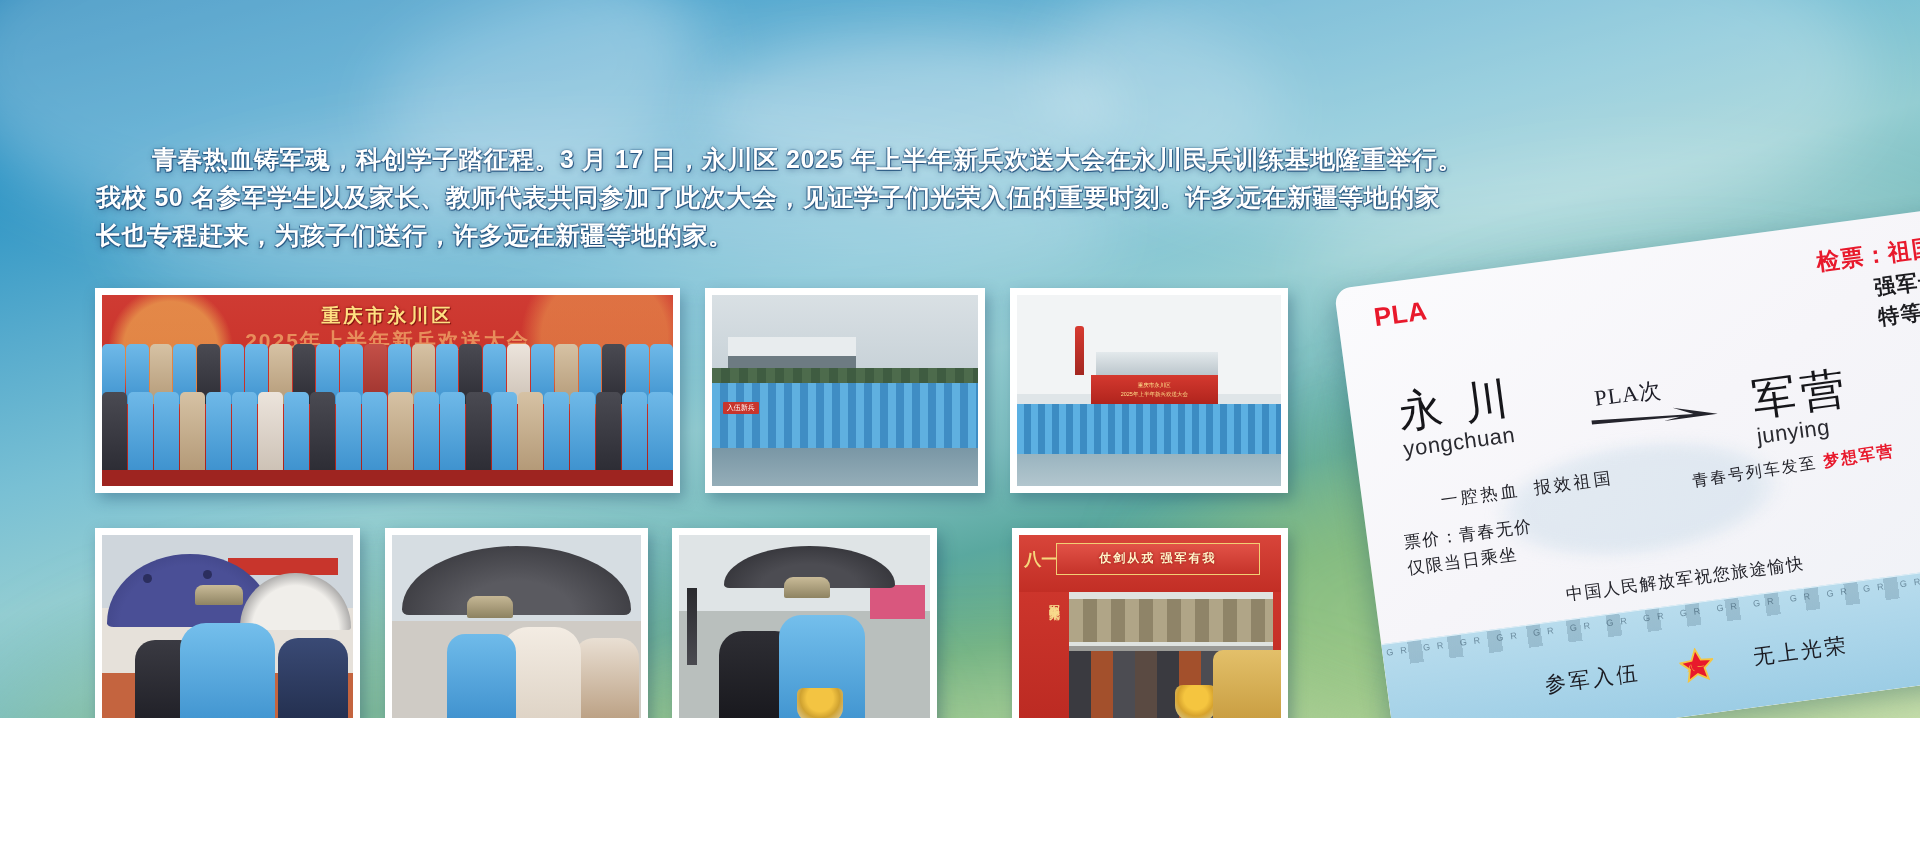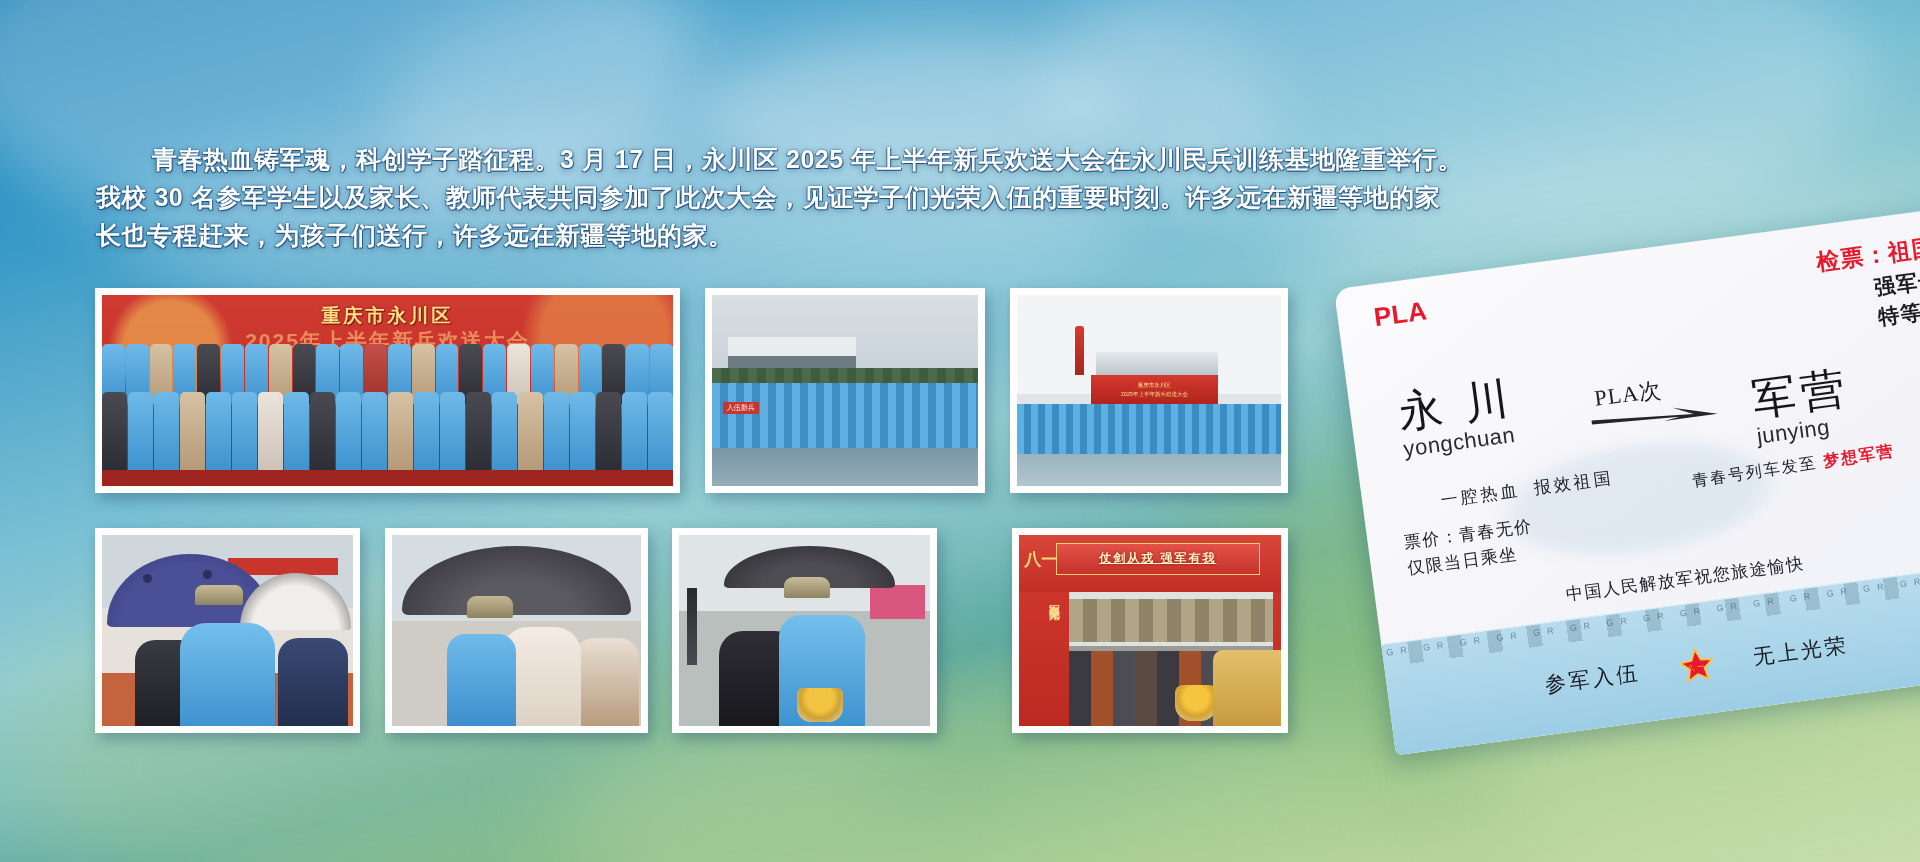--- a/index.html
+++ b/index.html
@@ -6,21 +6,21 @@
   * { box-sizing: border-box; margin: 0; padding: 0; }
   html, body {
     width: 1920px; height: 862px;
     overflow: hidden;
     font-family: "Liberation Sans", "DejaVu Sans", sans-serif;
   }
 
   
   .stage {
     position: relative;
-    width: 1920px; height: 862px;
+    width: 1920px; height: 718px;
     overflow: hidden;
     background:
       linear-gradient(165deg,
         #0f7ab4 0%,
         #2b93c4 14%,
         #57abcd 28%,
         #79c0d4 40%,
         #93cdd2 50%,
         #7dbfc0 58%,
         #5aa89f 66%,
@@ -212,21 +212,21 @@
   
   #ph7 { left: 1012px; top: 528px; width: 276px; height: 205px; }
   #ph7 .inner { background: linear-gradient(#d43a30, #bb2a22); }
   .a-top  { position: absolute; left: 0; right: 0; top: 0; height: 30%;
             background: linear-gradient(#d8453a,#c22e25); }
   .a-scroll { position: absolute; left: 14%; top: 4%; width: 78%; height: 17%;
             background: linear-gradient(#e25247,#c5332a);
             border: 1.5px solid #f2cf74; border-radius: 0;
             color: #fff5c9; font-size: 12px; font-weight: 700;
             display: flex; align-items: center; justify-content: center; letter-spacing: 2px;
-            text-shadow: 0 0 3px #8e1410; text-decoration: underline; }
+            text-shadow: 0 0 3px #8e1410; }
   .a-81   { position: absolute; left: 2%; top: 2%; width: 13%; height: 22%;
             color: #f6d77c; font-size: 17px; font-weight: 700; line-height: 1;
             display: flex; align-items: center; justify-content: center; }
   .a-left { position: absolute; left: 2%; top: 30%; width: 15%; height: 68%;
             color: #f8db8c; font-size: 11px; line-height: 1.45;
             writing-mode: vertical-rl; padding: 4px 2px;
             display: flex; gap: 4px; }
   .a-photo{ position: absolute; left: 19%; top: 30%; right: 3%; bottom: 0;
             background: linear-gradient(#dfe3e0 0 40%, #9a9a96 40% 100%); }
   .a-ranks{ position: absolute; left: 0; right: 0; top: 5%; height: 32%;
@@ -352,21 +352,21 @@
   <div class="bg-cloud c4"></div>
   <div class="bg-cloud c5"></div>
   <div class="bg-cloud c6"></div>
   <div class="bg-cloud c7"></div>
   <div class="bg-cloud c8"></div>
   <div class="bg-cloud c9"></div>
   <div class="bg-cloud c10"></div>
 
   <div class="headline">
     <span class="ln l1">青春热血铸军魂，科创学子踏征程。3 月 17 日，永川区 2025 年上半年新兵欢送大会在永川民兵训练基地隆重举行。</span>
-    <span class="ln l2">我校 30 名参军学生以及家长、教师代表共同参加了此次大会，见证学子们光荣入伍的重要时刻。许多远在新疆等地的家</span>
+    <span class="ln l2">我校 50 名参军学生以及家长、教师代表共同参加了此次大会，见证学子们光荣入伍的重要时刻。许多远在新疆等地的家</span>
     <span class="ln l3">长也专程赶来，为孩子们送行，许多远在新疆等地的家。</span>
   </div>
 
   <div class="photo" id="ph1">
     <div class="inner">
       <div class="g-banner"></div>
       <div class="g-title">重庆市永川区</div>
       <div class="g-title2">2025年上半年新兵欢送大会</div>
       <div class="g-people">
         <div class="g-row g-r1">

